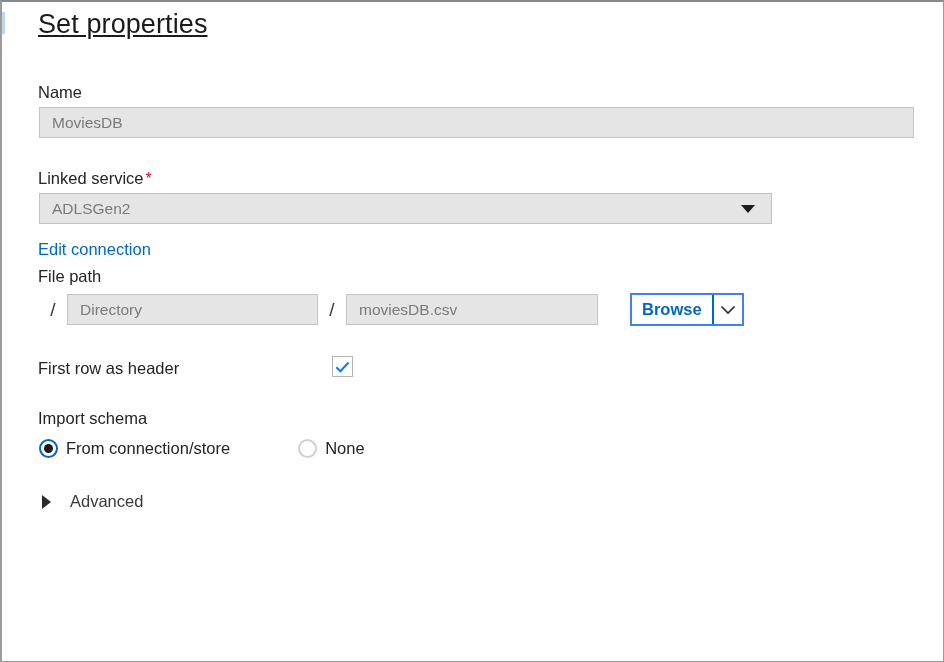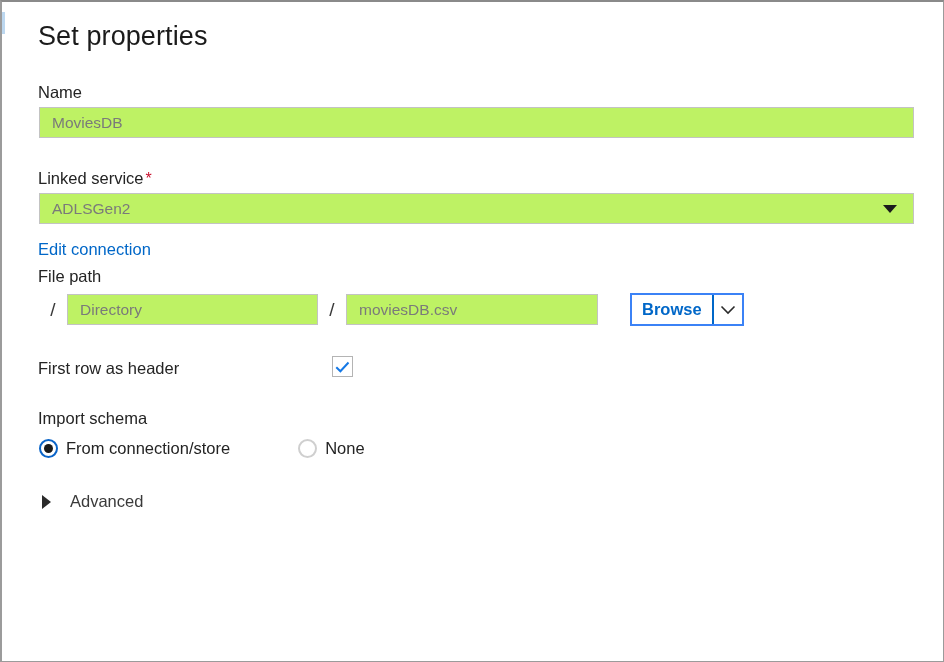--- a/index.html
+++ b/index.html
@@ -42,58 +42,59 @@
     right: 0;
     bottom: 0;
   }
 
   .title {
     font-size: 27px;
     font-weight: 400;
     color: #1b1b1b;
     letter-spacing: 0.1px;
     margin: 0;
-    padding-top: 17px;
+    padding-top: 5px;
     line-height: 34px;
+    text-decoration: underline;
   }
 
   .field-label {
     font-size: 16.5px;
     color: #242424;
     line-height: 20px;
   }
   .req-star {
     color: #c8102e;
     font-size: 16px;
     padding-left: 2px;
   }
 
   .txtbox {
     border: 1px solid #c3c3c3;
-    background: #bef264;
+    background: #e5e5e5;
     height: 31px;
     display: flex;
     align-items: center;
     padding-left: 12px;
     font-size: 15.5px;
     color: #7a7a7a;
     line-height: 31px;
     font-family: "Liberation Sans", "DejaVu Sans", sans-serif;
   }
 
   
   #name-label { position: absolute; left: 0px; top: 80px; }
   #name-input {
     position: absolute; left: 1px; top: 105px; width: 875px;
   }
 
   
   #ls-label { position: absolute; left: 0px; top: 166px; }
   #ls-combo {
-    position: absolute; left: 1px; top: 191px; width: 875px;
+    position: absolute; left: 1px; top: 191px; width: 733px;
     padding-right: 40px;
   }
   #ls-caret {
     position: absolute;
     right: 16px;
     top: 50%;
     transform: translateY(-50%);
     width: 0; height: 0;
     border-left: 7px solid transparent;
     border-right: 7px solid transparent;

